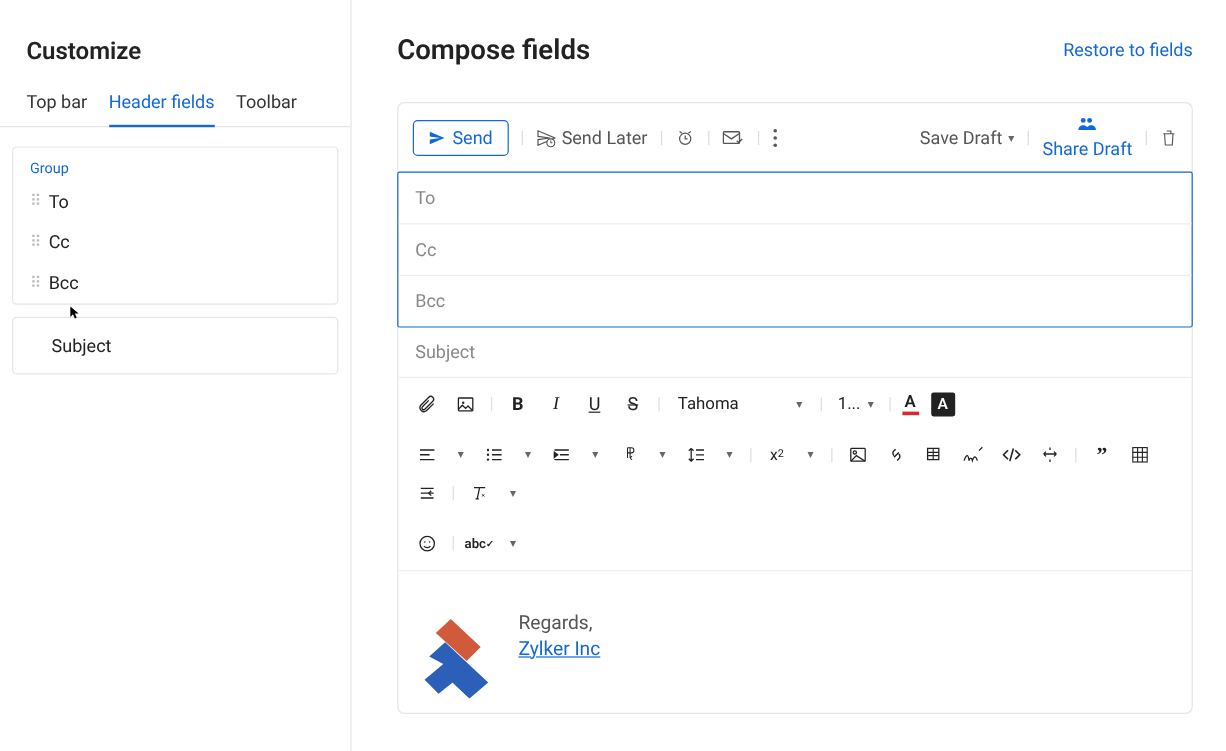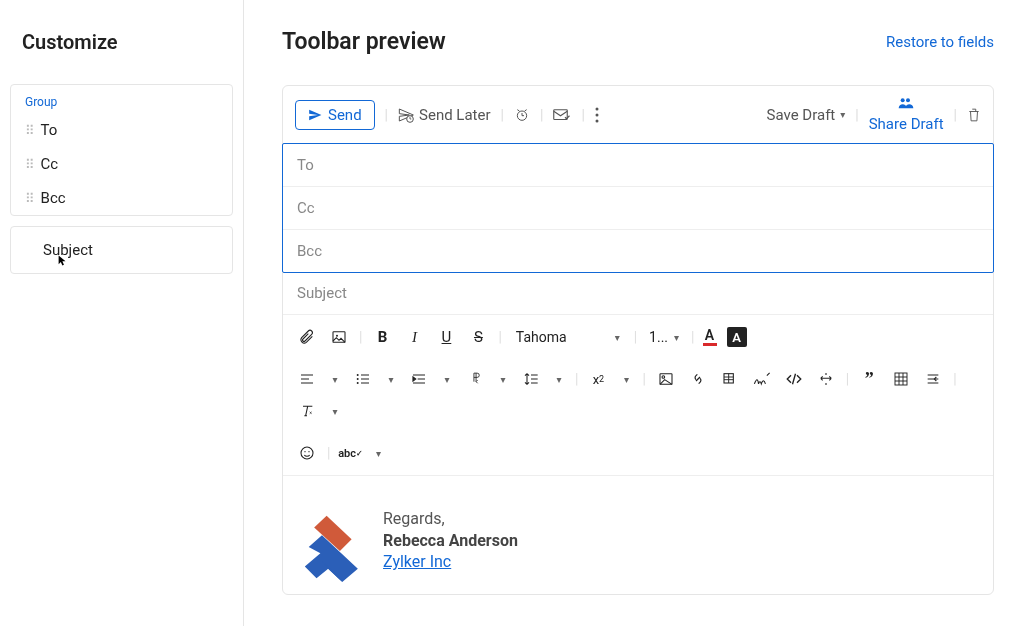--- a/index.html
+++ b/index.html
@@ -7,21 +7,21 @@
     font-family: -apple-system, BlinkMacSystemFont, "Segoe UI", Roboto, sans-serif;
     font-size: 14px;
     color: #222;
     background: #fff;
     width: 1022px;
     height: 626px;
     overflow: hidden;
     display: flex;
   }
   .sidebar {
-    width: 244px;
+    width: 293px;
     border-right: 1px solid #e5e5e5;
     padding: 30px 0 0 0;
   }
   .sidebar-title {
     font-size: 20px;
     font-weight: 600;
     padding: 0 22px 14px 22px;
   }
   .tabs {
     display: flex;
@@ -215,20 +215,25 @@
   .sig-text p { font-size: 16px; color: #555; line-height:1.35;}
   .sig-text .name { font-weight: 700; color:#444;}
   .sig-text .link { color: #1268d6; text-decoration: underline; cursor:pointer;}
   svg { display: block; }
 </style>
 </head>
 <body>
 
 <div class="sidebar">
   <div class="sidebar-title">Customize</div>
+  <div class="tabs">
+    <div class="tab">Top bar</div>
+    <div class="tab active">Header fields</div>
+    <div class="tab">Toolbar</div>
+  </div>
   <div class="group-box">
     <div class="group-label">Group</div>
     <div class="group-item">
       <span class="drag-handle">⠿</span>
       <span>To</span>
     </div>
     <div class="group-item">
       <span class="drag-handle">⠿</span>
       <span>Cc</span>
     </div>
@@ -241,21 +246,21 @@
     <span>Subject</span>
   </div>
 </div>
 
 <svg class="cursor-ptr" viewBox="0 0 16 20">
   <path d="M1 1 L1 15 L4.5 11.5 L7 17 L9.5 16 L7 10.5 L12 10.5 Z" fill="#000"></path>
 </svg>
 
 <div class="main">
   <div class="main-head">
-    <div class="main-title">Toolbar preview</div>
+    <div class="main-title">Compose fields</div>
     <div class="restore">Restore to fields</div>
   </div>
 
   <div class="compose">
     <div class="toolbar-top">
       <div class="send-btn">
         <svg width="14" height="14" viewBox="0 0 24 24">
             <path d="M2 21l21-9L2 3v7l15 2-15 2z" fill="#1268d6"></path>
           </svg>
         <span>Send</span>
@@ -487,18 +492,17 @@
     <div class="signature">
       <div class="logo">
         <svg width="78" height="78" viewBox="0 0 100 100">
           <path d="M38 10 L70 40 L55 55 L22 25 Z" fill="#d05a3a"></path>
           <path d="M15 50 L32 35 L78 78 L58 95 L40 78 L25 90 L10 75 L30 58 Z" fill="#2b5fb8"></path>
           <path d="M40 78 L58 95 L50 85 L32 68 Z" fill="#2b5fb8"></path>
         </svg>
       </div>
       <div class="sig-text">
         <p>Regards,</p>
-        <p class="name">Rebecca Anderson</p>
         <p class="link">Zylker Inc</p>
       </div>
     </div>
   </div>
 </div>
 
 </body></html>

